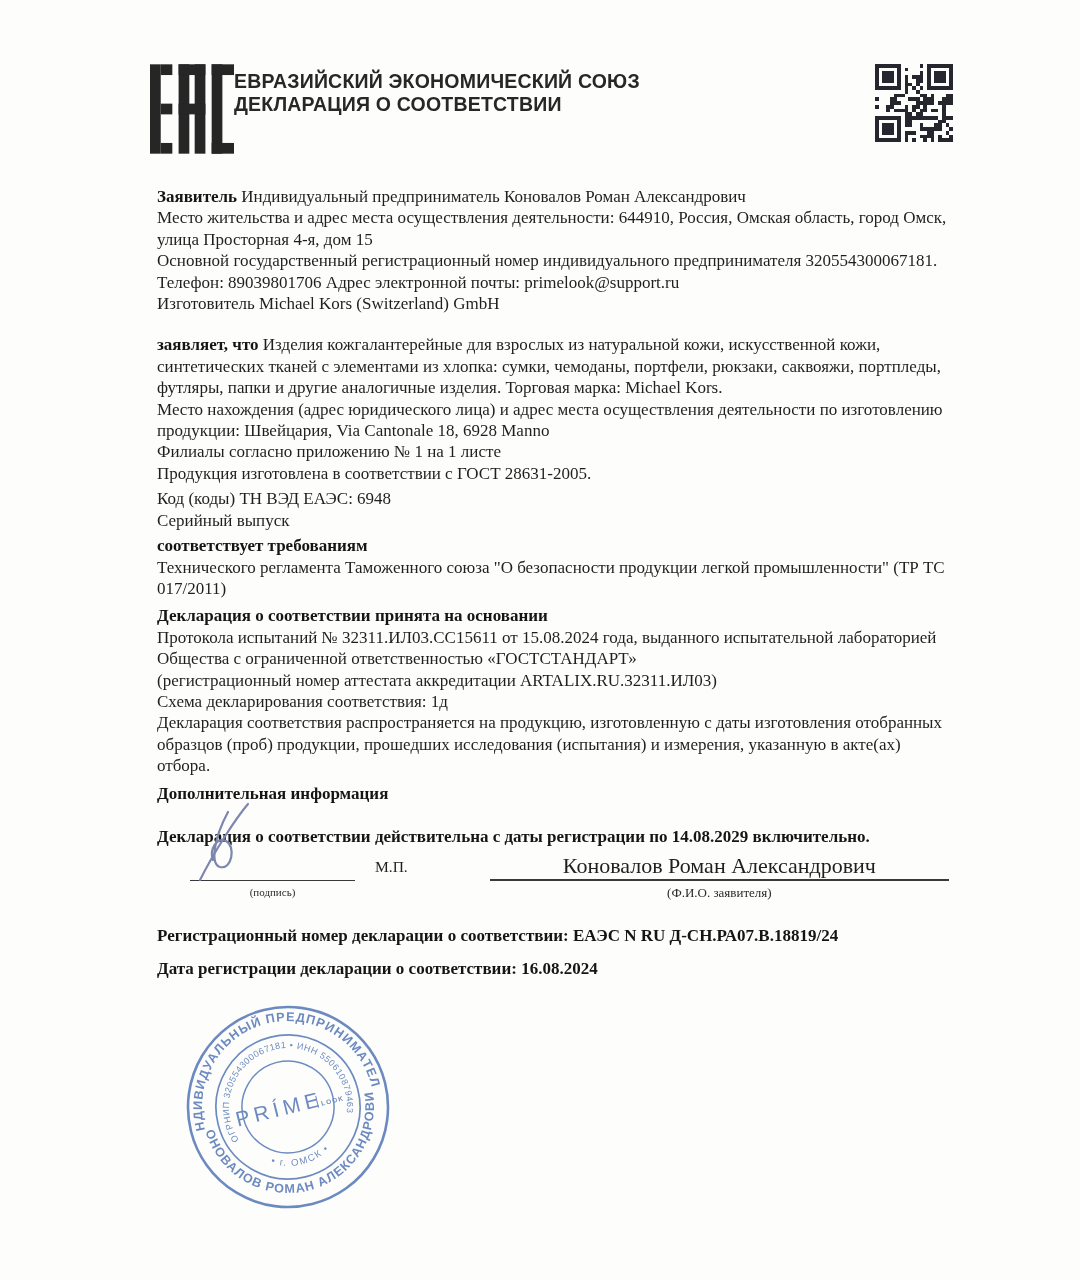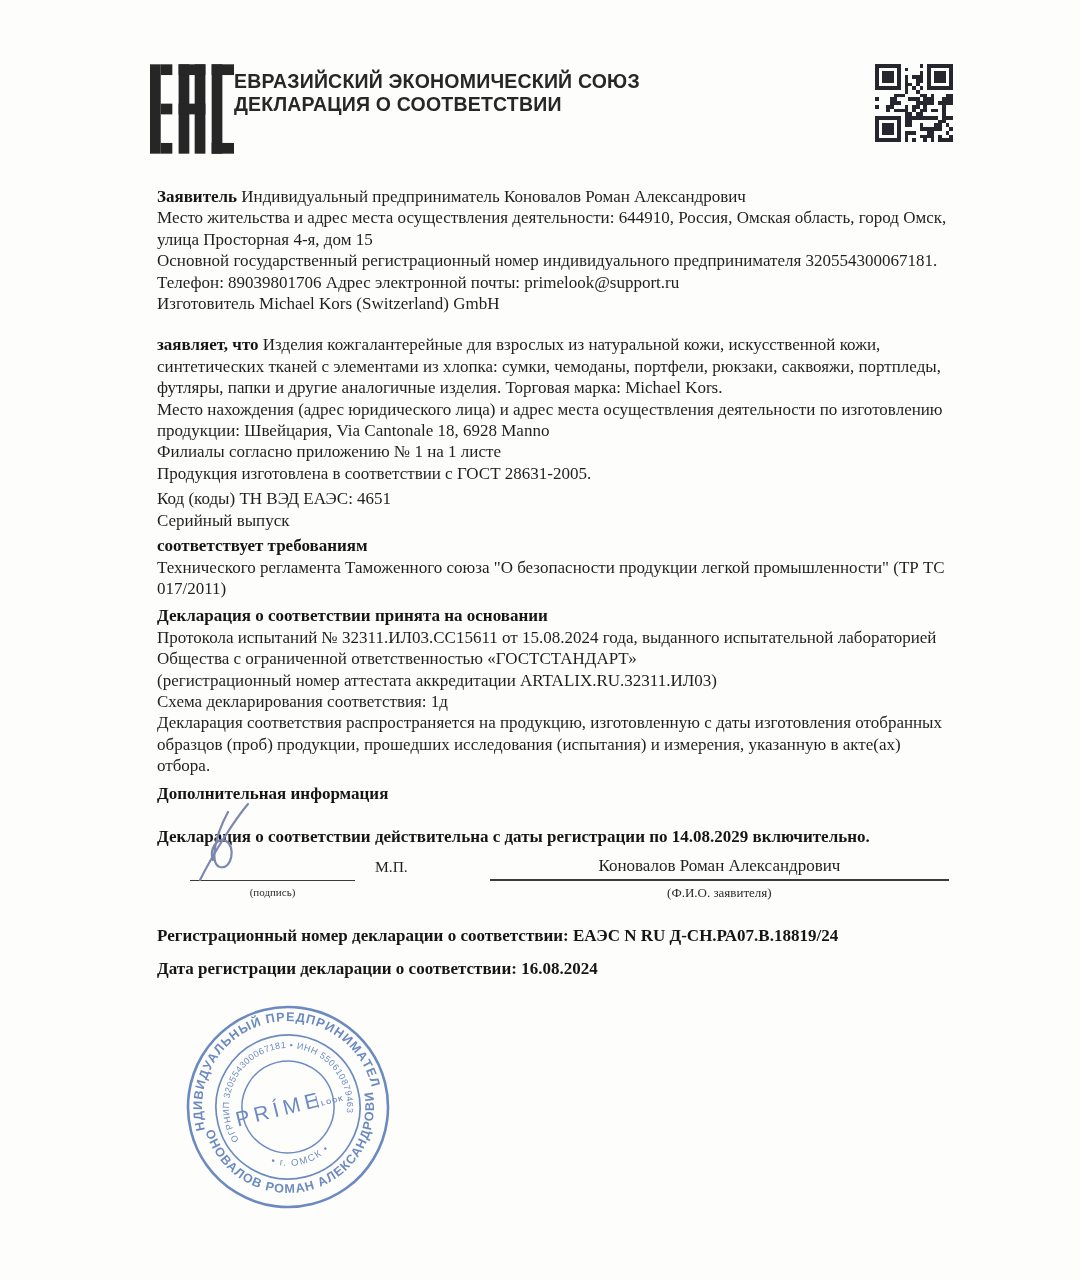--- a/index.html
+++ b/index.html
@@ -25,21 +25,21 @@
   .mt-sm{margin-top:6px;}
   .mt-val{margin-top:22px;}
   
   .sig-row{display:flex;align-items:flex-end;margin-top:8px;}
   .sig-left{width:165px;margin-left:33px;position:relative;}
   .sig-stroke{position:absolute;left:-8px;top:-56px;width:130px;height:80px;}
   .sig-line{border-bottom:1.6px solid #3a3a3a;height:22px;}
   .sig-caption{text-align:center;font-size:11px;color:#2a2a2a;padding-top:1px;}
   .sig-mp{margin-left:20px;padding-bottom:26px;font-size:15.5px;}
   .sig-right{flex:1;margin-left:82px;text-align:center;}
-  .sig-name{font-size:17px;padding-bottom:2px;border-bottom:2.2px solid #3a3a3a;text-align:center;}
+  .sig-name{font-size:22px;padding-bottom:2px;border-bottom:2.2px solid #3a3a3a;text-align:center;}
   .sig-right .sig-caption{font-size:13px;}
   
   .reg-line{font-weight:bold;color:#151515;margin-top:22px;}
   .reg-line + .reg-line{margin-top:11px;}
   
   .stamp{margin:22px 0 0 25px;width:212px;height:212px;opacity:.82;}
 </style>
 </head>
 <body>
 
@@ -302,21 +302,21 @@
     <p class="para">Место жительства и адрес места осуществления деятельности: 644910, Россия, Омская область, город Омск, улица Просторная 4-я, дом 15</p>
     <p class="para">Основной государственный регистрационный номер индивидуального предпринимателя 320554300067181.</p>
     <p class="para">Телефон: 89039801706 Адрес электронной почты: primelook@support.ru</p>
 
     
     <p class="para">Изготовитель Michael Kors (Switzerland) GmbH</p>
     <p class="para mt-block"><b>заявляет, что</b> <span>Изделия кожгалантерейные для взрослых из натуральной кожи, искусственной кожи, синтетических тканей с элементами из хлопка: сумки, чемоданы, портфели, рюкзаки, саквояжи, портпледы, футляры, папки и другие аналогичные изделия. Торговая марка: Michael Kors.</span></p>
     <p class="para">Место нахождения (адрес юридического лица) и адрес места осуществления деятельности по изготовлению продукции: Швейцария, Via Cantonale 18, 6928 Manno</p>
     <p class="para">Филиалы согласно приложению № 1 на 1 листе</p>
     <p class="para">Продукция изготовлена в соответствии с ГОСТ 28631-2005.</p>
-    <p class="para mt-xs">Код (коды) ТН ВЭД ЕАЭС: 4651</p>
+    <p class="para mt-xs">Код (коды) ТН ВЭД ЕАЭС: 6948</p>
     <p class="para">Серийный выпуск</p>
 
     
     <p class="para mt-xs bold">соответствует требованиям</p>
     <p class="para">Технического регламента Таможенного союза "О безопасности продукции легкой промышленности" (ТР ТС 017/2011)</p>
 
     
     <p class="para mt-sm bold">Декларация о соответствии принята на основании</p>
     <p class="para">Протокола испытаний № 32311.ИЛ03.СС15611 от 15.08.2024 года, выданного испытательной лабораторией Общества с ограниченной ответственностью «ГОСТСТАНДАРТ»</p>
     <p class="para">(регистрационный номер аттестата аккредитации ARTALIX.RU.32311.ИЛ03)</p>

